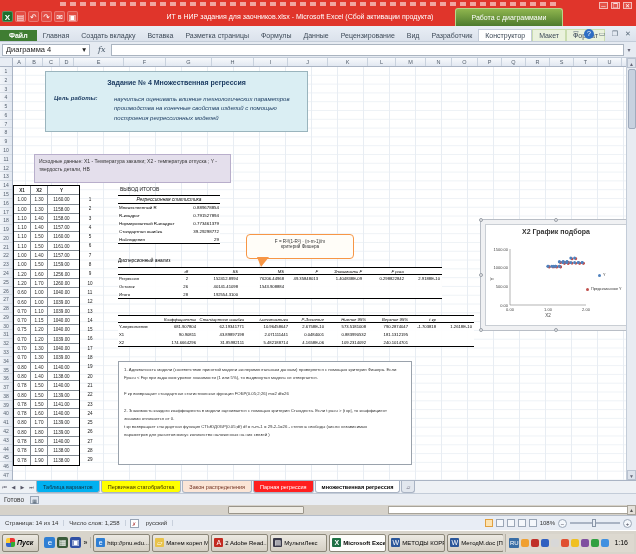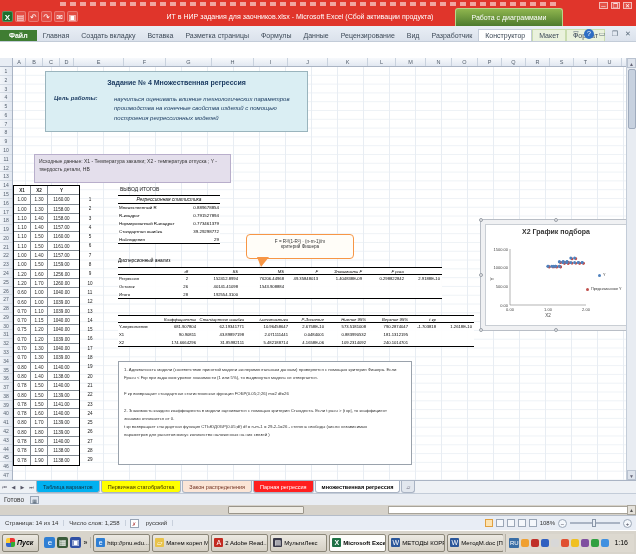--- a/index.html
+++ b/index.html
@@ -234,20 +234,29 @@
       <div class="rtab ctx">Формат</div>
     </div>
   <div id="ribbon-right">
     <div class="rrc">▽</div>
     <div class="rrc help">?</div>
     <div class="rrc">▭</div>
     <div class="rrc">❐</div>
     <div class="rrc">✕</div>
   </div>
 
+  <div id="formulabar">
+    <div id="namebox">
+      <span>Диаграмма 4</span>
+      <span>▾</span>
+    </div>
+    <span id="fx">fx</span>
+    <div id="fbinput"></div>
+    <div id="fb-dd">▾</div>
+  </div>
 
   <div id="colheaders">
     <div id="corner"></div>
   <div class="colh" style="width: 13px;">A</div>
       <div class="colh" style="width: 17px;">B</div>
       <div class="colh" style="width: 17px;">C</div>
       <div class="colh" style="width: 14px;">D</div>
       <div class="colh" style="width: 50px;">E</div>
       <div class="colh" style="width: 42px;">F</div>
       <div class="colh" style="width: 46px;">G</div>

